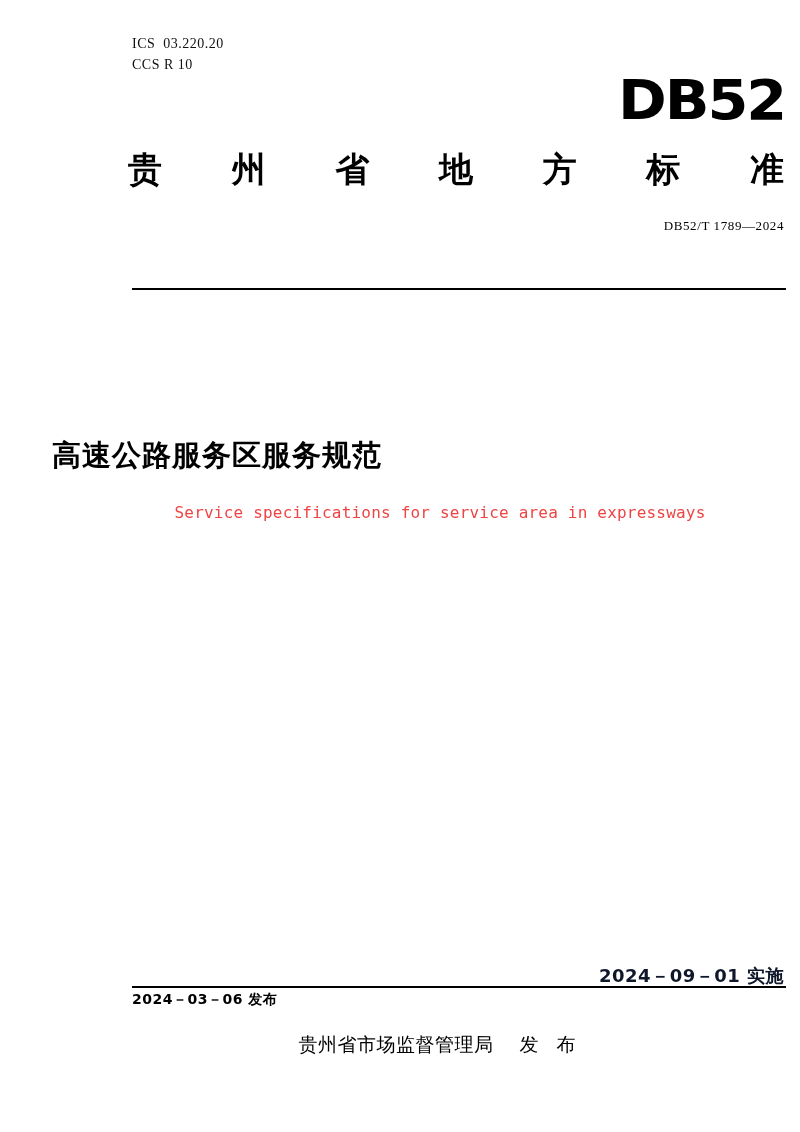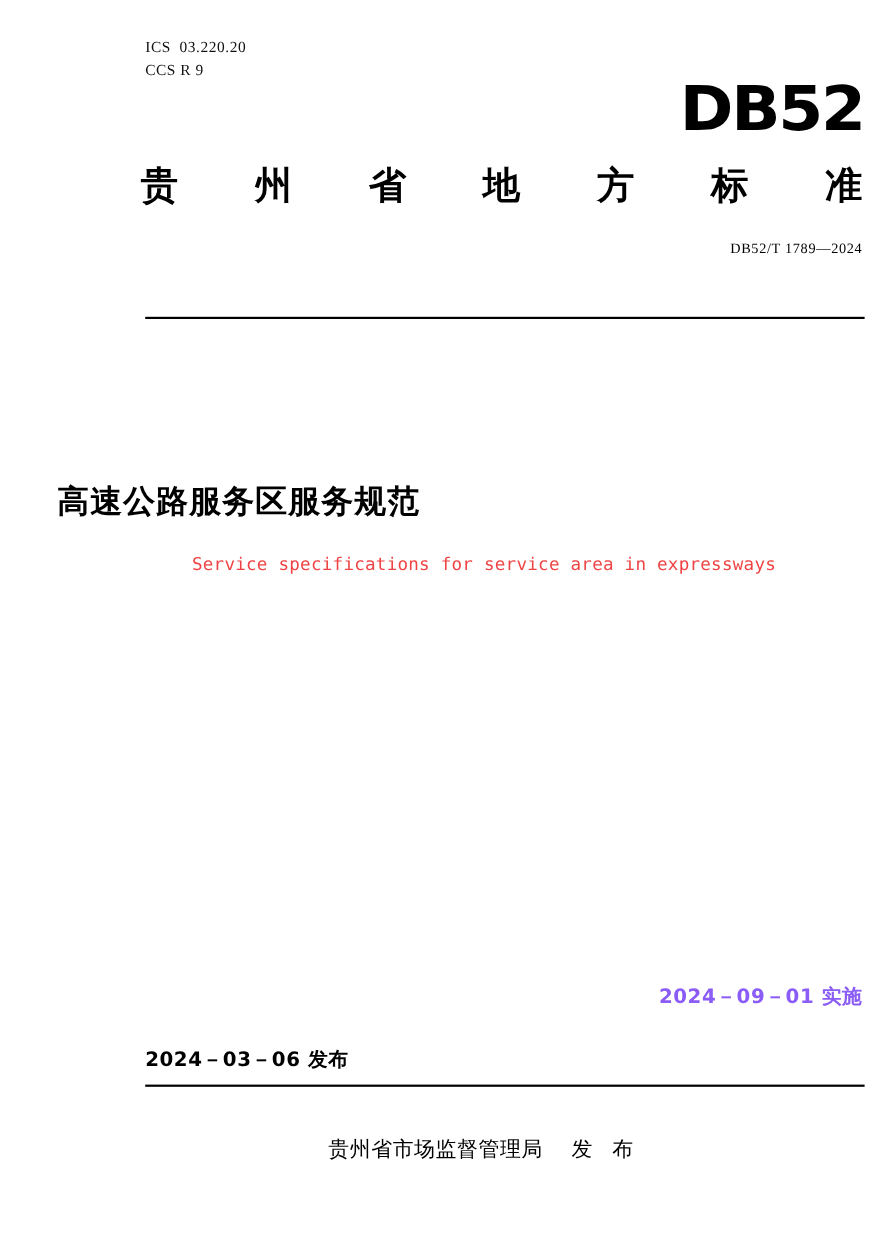--- a/index.html
+++ b/index.html
@@ -113,36 +113,36 @@
     font-family: "DejaVu Sans Mono", monospace;
     font-size: 16px;
     letter-spacing: 0.2px;
     color: #ef4444;
   }
 
   
   .date-left {
     position: absolute;
     left: 92px;
-    top: 951px;
+    top: 991px;
+    font-family: "DejaVu Sans", sans-serif;
+    font-weight: 700;
+    font-size: 14px;
+    letter-spacing: 0.5px;
+    color: #000;
+  }
+  .date-right {
+    position: absolute;
+    right: 56px;
+    top: 964px;
     font-family: "DejaVu Sans", sans-serif;
     font-weight: 700;
     font-size: 18px;
     letter-spacing: 0.5px;
-    color: #000;
-  }
-  .date-right {
-    position: absolute;
-    right: 56px;
-    top: 894px;
-    font-family: "DejaVu Sans", sans-serif;
-    font-weight: 700;
-    font-size: 18px;
-    letter-spacing: 0.5px;
-    color: #8b5cf6;
+    color: #0f172a;
   }
   .rule-bottom {
     position: absolute;
     left: 92px;
     top: 986px;
     width: 654px;
     height: 2px;
     background: #000;
   }
   .issuer {
@@ -165,21 +165,21 @@
     letter-spacing: 6px;
   }
 </style>
 </head>
 <body>
 
 <div class="page">
 
   <div class="ics-block">
     <div class="ics-line">ICS  03.220.20</div>
-    <div class="ics-line">CCS R 9</div>
+    <div class="ics-line">CCS R 10</div>
   </div>
 
   <div class="db-logo">DB52</div>
 
   <div class="province-title">
     <span>贵</span>
     <span>州</span>
     <span>省</span>
     <span>地</span>
     <span>方</span>

